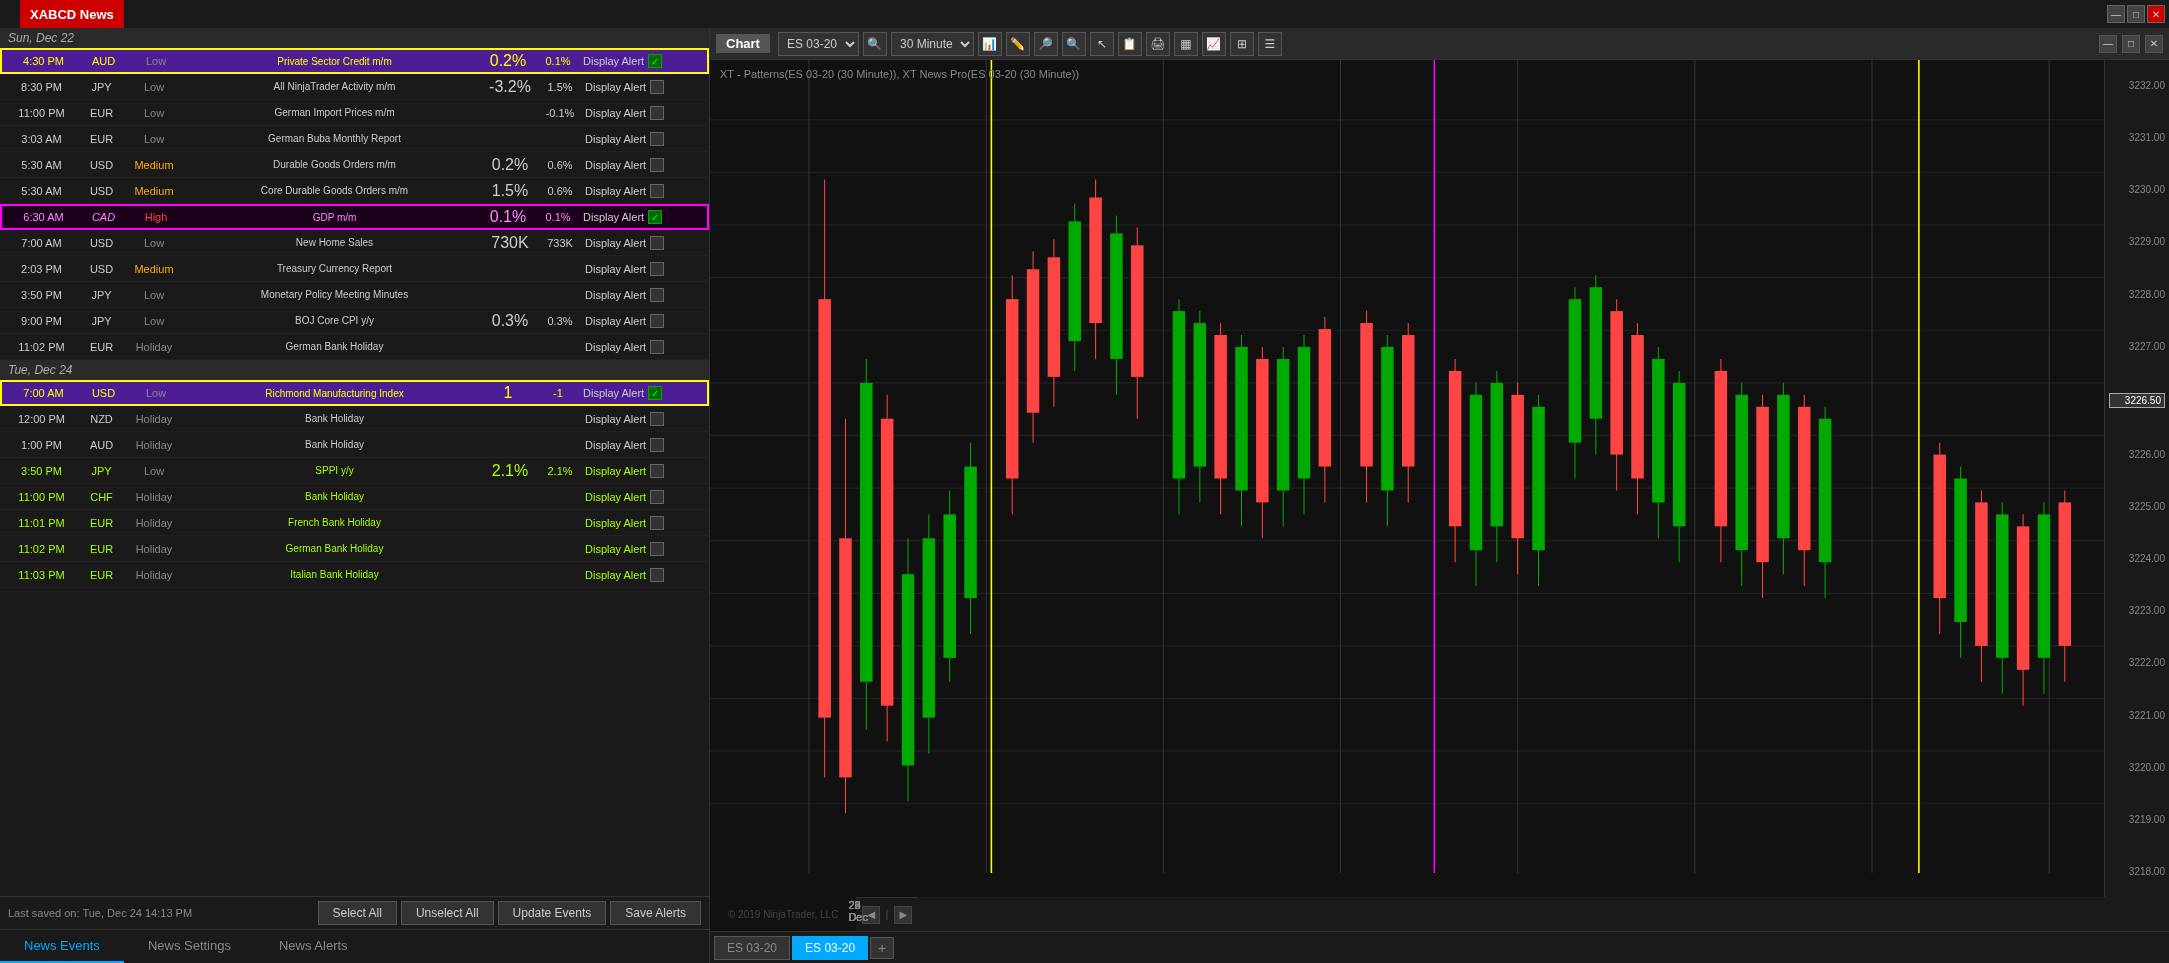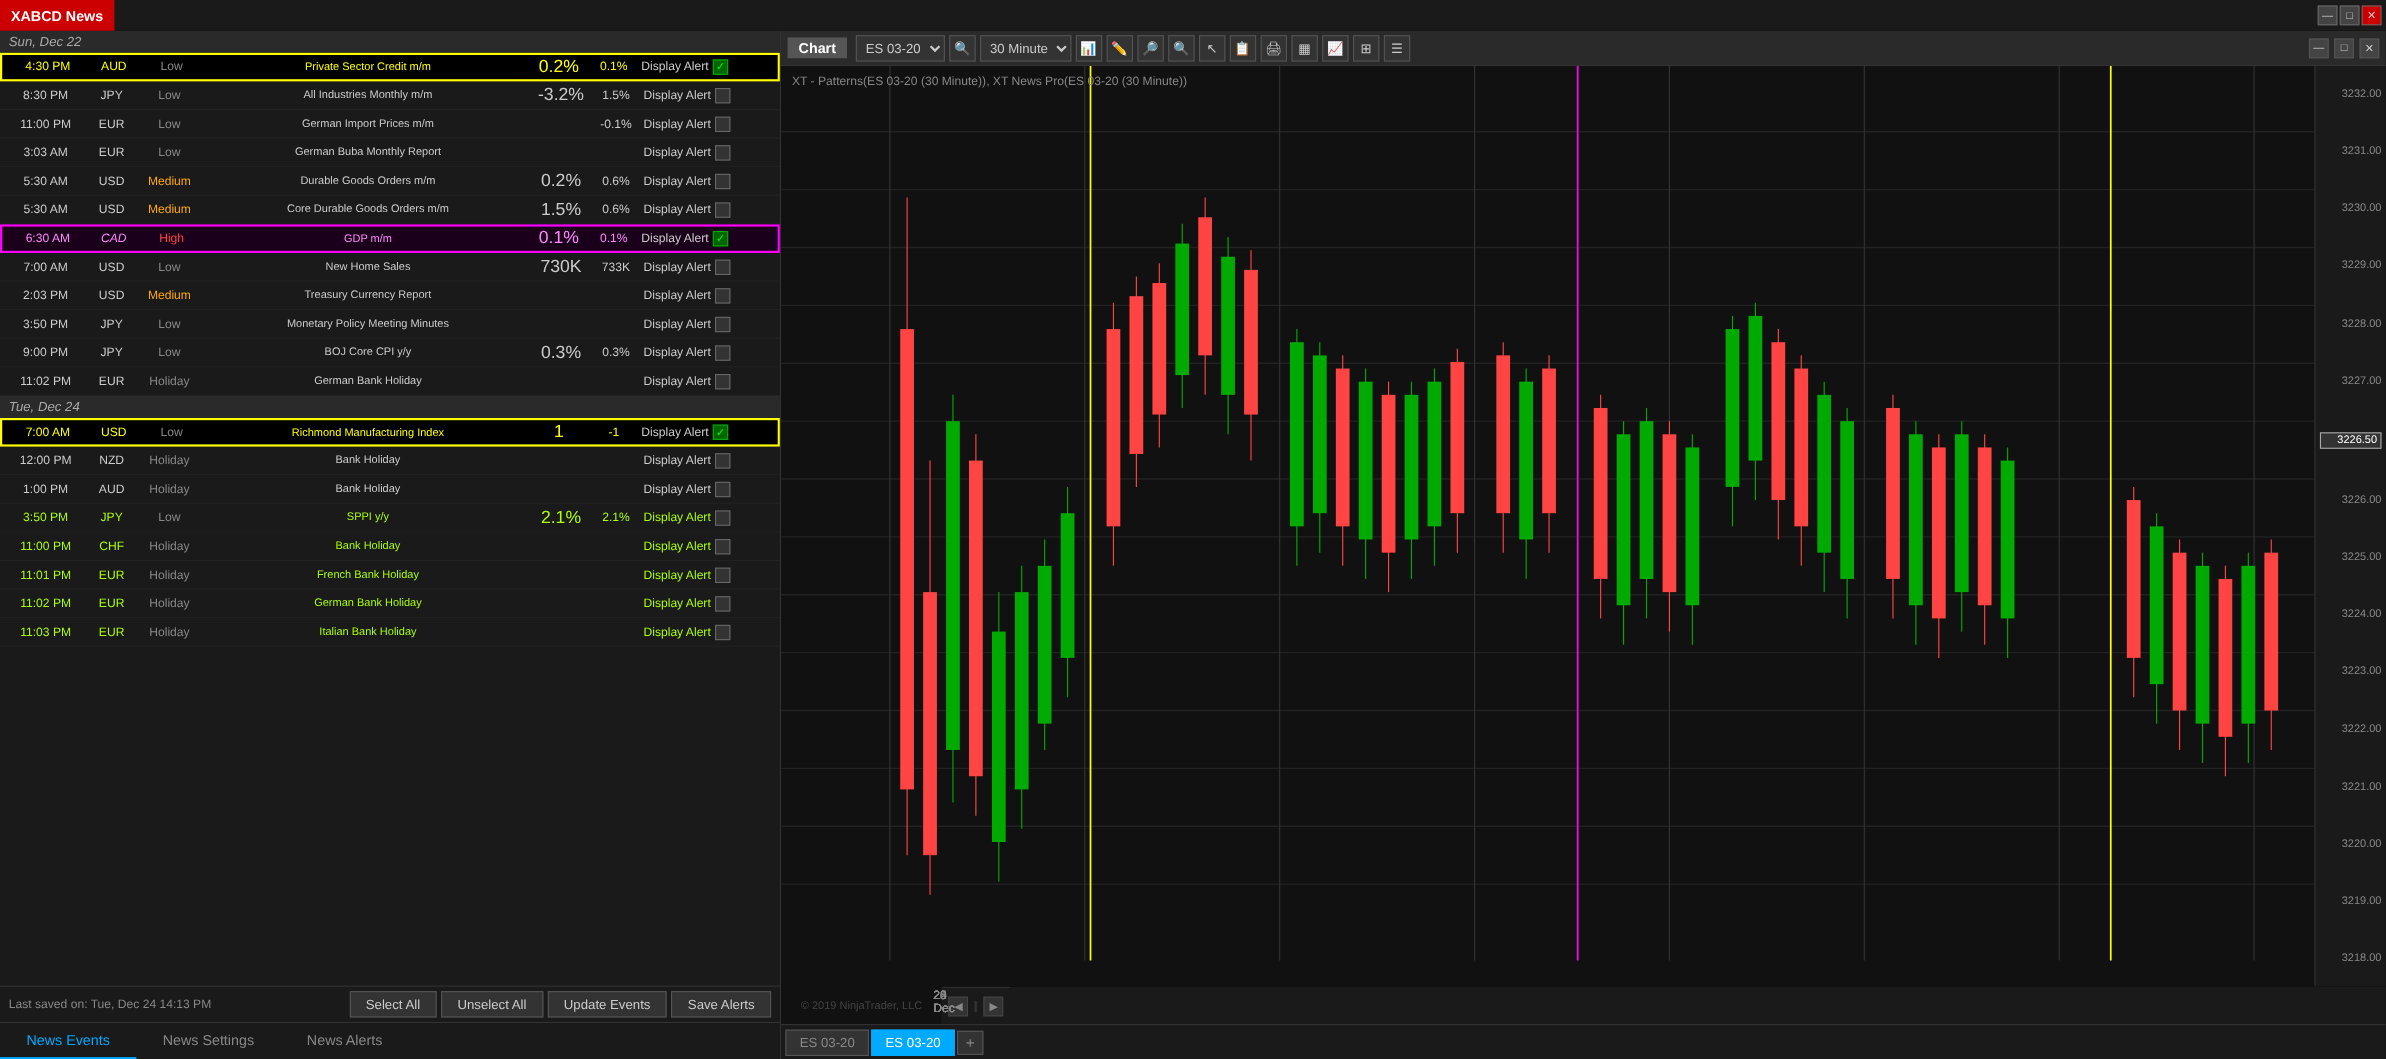--- a/index.html
+++ b/index.html
@@ -15,20 +15,21 @@
       flex-direction: column;
     }
 
     
     .title-bar {
       display: flex;
       align-items: center;
       background: #1a1a1a;
       height: 28px;
       flex-shrink: 0;
+      padding-left: 20px;
     }
     .app-title {
       background: #c00;
       color: #fff;
       font-weight: bold;
       font-size: 13px;
       padding: 2px 10px;
       height: 100%;
       display: flex;
       align-items: center;
@@ -88,21 +89,21 @@
 
     .news-row {
       display: flex;
       align-items: center;
       padding: 2px 4px;
       border-bottom: 1px solid #222;
       min-height: 26px;
     }
     .news-row.highlighted-yellow {
       border: 2px solid #ffff00;
-      background: #000000;
+      background: #4c1d95;
     }
     .news-row.highlighted-magenta {
       border: 2px solid #ff00ff;
       background: #1a001a;
     }
 
     .col-time { width: 75px; color: #ccc; font-size: 11px; text-align: center; }
     .col-currency { width: 45px; color: #ccc; font-size: 11px; text-align: center; }
     .col-impact { width: 60px; font-size: 11px; text-align: center; }
     .col-impact.low { color: #888; }
@@ -405,21 +406,21 @@
       <span class="col-forecast">0.1%</span>
       <span class="col-alert">
         <span class="alert-label">Display Alert</span>
         <span class="alert-checkbox checked"></span>
       </span>
     </div>
         <div class="news-row">
       <span class="col-time">8:30 PM</span>
       <span class="col-currency">JPY</span>
       <span class="col-impact low">Low</span>
-      <span class="col-name">All Industries Monthly m/m</span>
+      <span class="col-name">All NinjaTrader Activity m/m</span>
       <span class="col-actual">-3.2%</span>
       <span class="col-forecast">1.5%</span>
       <span class="col-alert">
         <span class="alert-label">Display Alert</span>
         <span class="alert-checkbox "></span>
       </span>
     </div>
         <div class="news-row">
       <span class="col-time">11:00 PM</span>
       <span class="col-currency">EUR</span>

